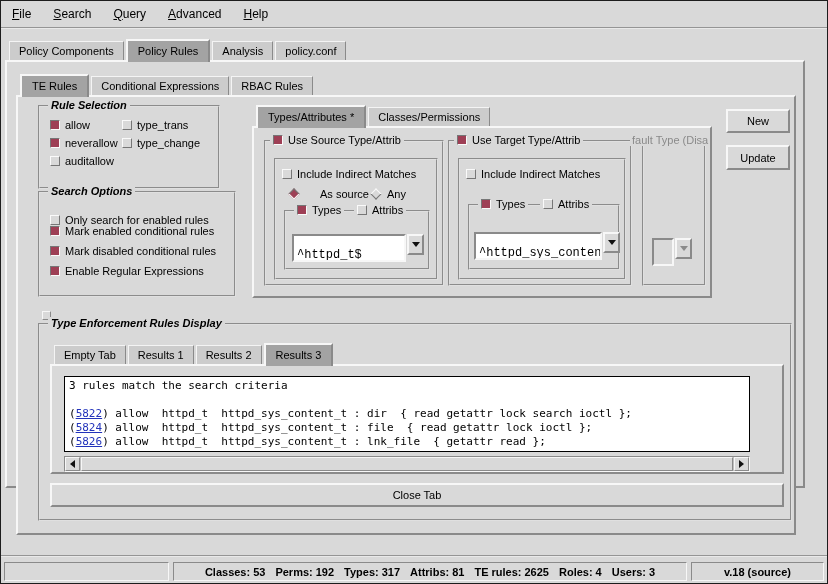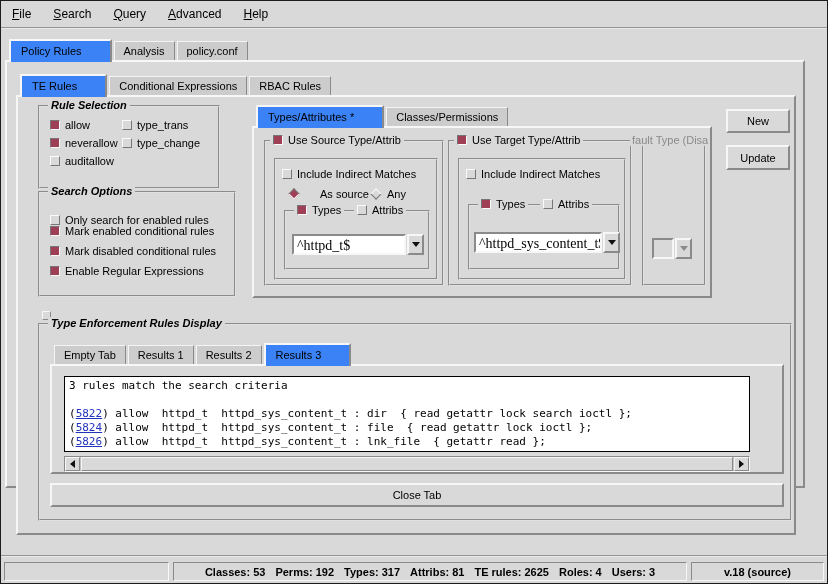--- a/index.html
+++ b/index.html
@@ -8,42 +8,42 @@
 u{text-decoration:underline;}
 
 
 .menubar{position:absolute;left:0;top:0;width:826px;height:28px;display:flex;align-items:center;padding-left:8px;gap:16px;border-bottom:2px groove #e9e9e9;font-size:12px;}
 .menu-item{padding:2px 3px;cursor:default;}
 
 
 .nb{position:absolute;}
 .nb-tabs{display:flex;align-items:flex-end;height:23px;position:relative;z-index:2;padding-left:4px;}
 .tab{height:19px;display:flex;align-items:center;padding:0 9px;background:#cccccc;border:1px solid;border-color:#f4f4f4 #8a8a8a #8a8a8a #f4f4f4;border-bottom:none;margin-right:2px;white-space:nowrap;cursor:default;}
-.tab.selected{height:23px;margin-bottom:-2px;background:#3b82f6;border:2px solid;border-color:#f7f7f7 #8a8a8a transparent #f7f7f7;border-bottom:none;padding:0 28px 2px 10px;}
+.tab.selected{height:23px;margin-bottom:-2px;background:#a3a3a3;border:2px solid;border-color:#f7f7f7 #8a8a8a transparent #f7f7f7;border-bottom:none;padding:0 10px 2px 10px;}
 .nb-panel{position:relative;z-index:1;background:#d9d9d9;border:2px solid;border-color:#f7f7f7 #8a8a8a #8a8a8a #f7f7f7;}
 
 
 .group{position:absolute;border:2px groove #e0e0e0;}
 .gtitle{position:absolute;top:-8px;left:8px;background:#d9d9d9;padding:0 3px;font-weight:bold;font-style:italic;white-space:nowrap;}
 .disabled-title{position:absolute;top:-8px;left:-14px;background:#d9d9d9;color:#8a8a8a;padding:0 2px;white-space:nowrap;}
 
 
 .cb{position:absolute;display:flex;align-items:center;gap:5px;white-space:nowrap;cursor:default;}
 .cb.ongroup{background:#d9d9d9;padding:0 3px;}
 .ind{width:10px;height:10px;flex:none;background:#d9d9d9;border:1px solid;border-color:#fafafa #767676 #767676 #fafafa;}
 .ind.checked{background:#9e3f55;border-color:#767676 #fafafa #fafafa #767676;}
 .rind{width:8px;height:8px;flex:none;background:#d9d9d9;border:1px solid;border-color:#fafafa #767676 #767676 #fafafa;transform:rotate(45deg);margin:0 2px;}
 .rind.checked{background:#9e3f55;border-color:#767676 #fafafa #fafafa #767676;}
 
 
 .btn{position:absolute;display:flex;align-items:center;justify-content:center;background:#d9d9d9;border:2px solid;border-color:#f7f7f7 #8a8a8a #8a8a8a #f7f7f7;white-space:nowrap;cursor:default;}
 
 
 .combo{position:absolute;display:flex;align-items:stretch;height:21px;}
-.combo-entry{background:#fff;border:2px solid;border-color:#8a8a8a #f7f7f7 #f7f7f7 #8a8a8a;padding:2px 3px;font-family:Liberation Serif, serif;font-size:14px;overflow:hidden;white-space:nowrap;}
+.combo-entry{background:#fff;border:2px solid;border-color:#8a8a8a #f7f7f7 #f7f7f7 #8a8a8a;padding:12px 3px;font-family:Liberation Mono, monospace;font-size:12px;overflow:hidden;white-space:nowrap;}
 .combo-btn{width:17px;background:#d9d9d9;border:2px solid;border-color:#f7f7f7 #8a8a8a #8a8a8a #f7f7f7;margin-left:1px;display:flex;align-items:center;justify-content:center;flex:none;}
 .tri-down{width:0;height:0;border-left:4px solid transparent;border-right:4px solid transparent;border-top:5px solid #111;}
 .combo.disabled .combo-entry{background:#d9d9d9;}
 .combo.disabled .tri-down{border-top-color:#8a8a8a;}
 
 
 .textarea{position:absolute;background:#fff;border:1px solid #000;padding:2px 4px;font-family:"DejaVu Sans Mono",monospace;font-size:11px;overflow:hidden;}
 .tline{height:14px;line-height:14px;white-space:pre;}
 .rlink{color:#2233bb;text-decoration:underline;cursor:pointer;}
 
@@ -67,20 +67,21 @@
 <div class="menubar">
   <span class="menu-item"><u>F</u>ile</span>
   <span class="menu-item"><u>S</u>earch</span>
   <span class="menu-item"><u>Q</u>uery</span>
   <span class="menu-item"><u>A</u>dvanced</span>
   <span class="menu-item"><u>H</u>elp</span>
 </div>
 
 <div class="nb" style="left:4px;top:36px;width:800px;">
   <div class="nb-tabs">
+    <div class="tab">Policy Components</div>
     <div class="tab selected">Policy Rules</div>
     <div class="tab">Analysis</div>
     <div class="tab">policy.conf</div>
   </div>
   <div class="nb-panel" style="height:428px;">
 
     <div class="nb" style="left:9px;top:10px;width:780px;">
       <div class="nb-tabs">
         <div class="tab selected">TE Rules</div>
         <div class="tab">Conditional Expressions</div>

